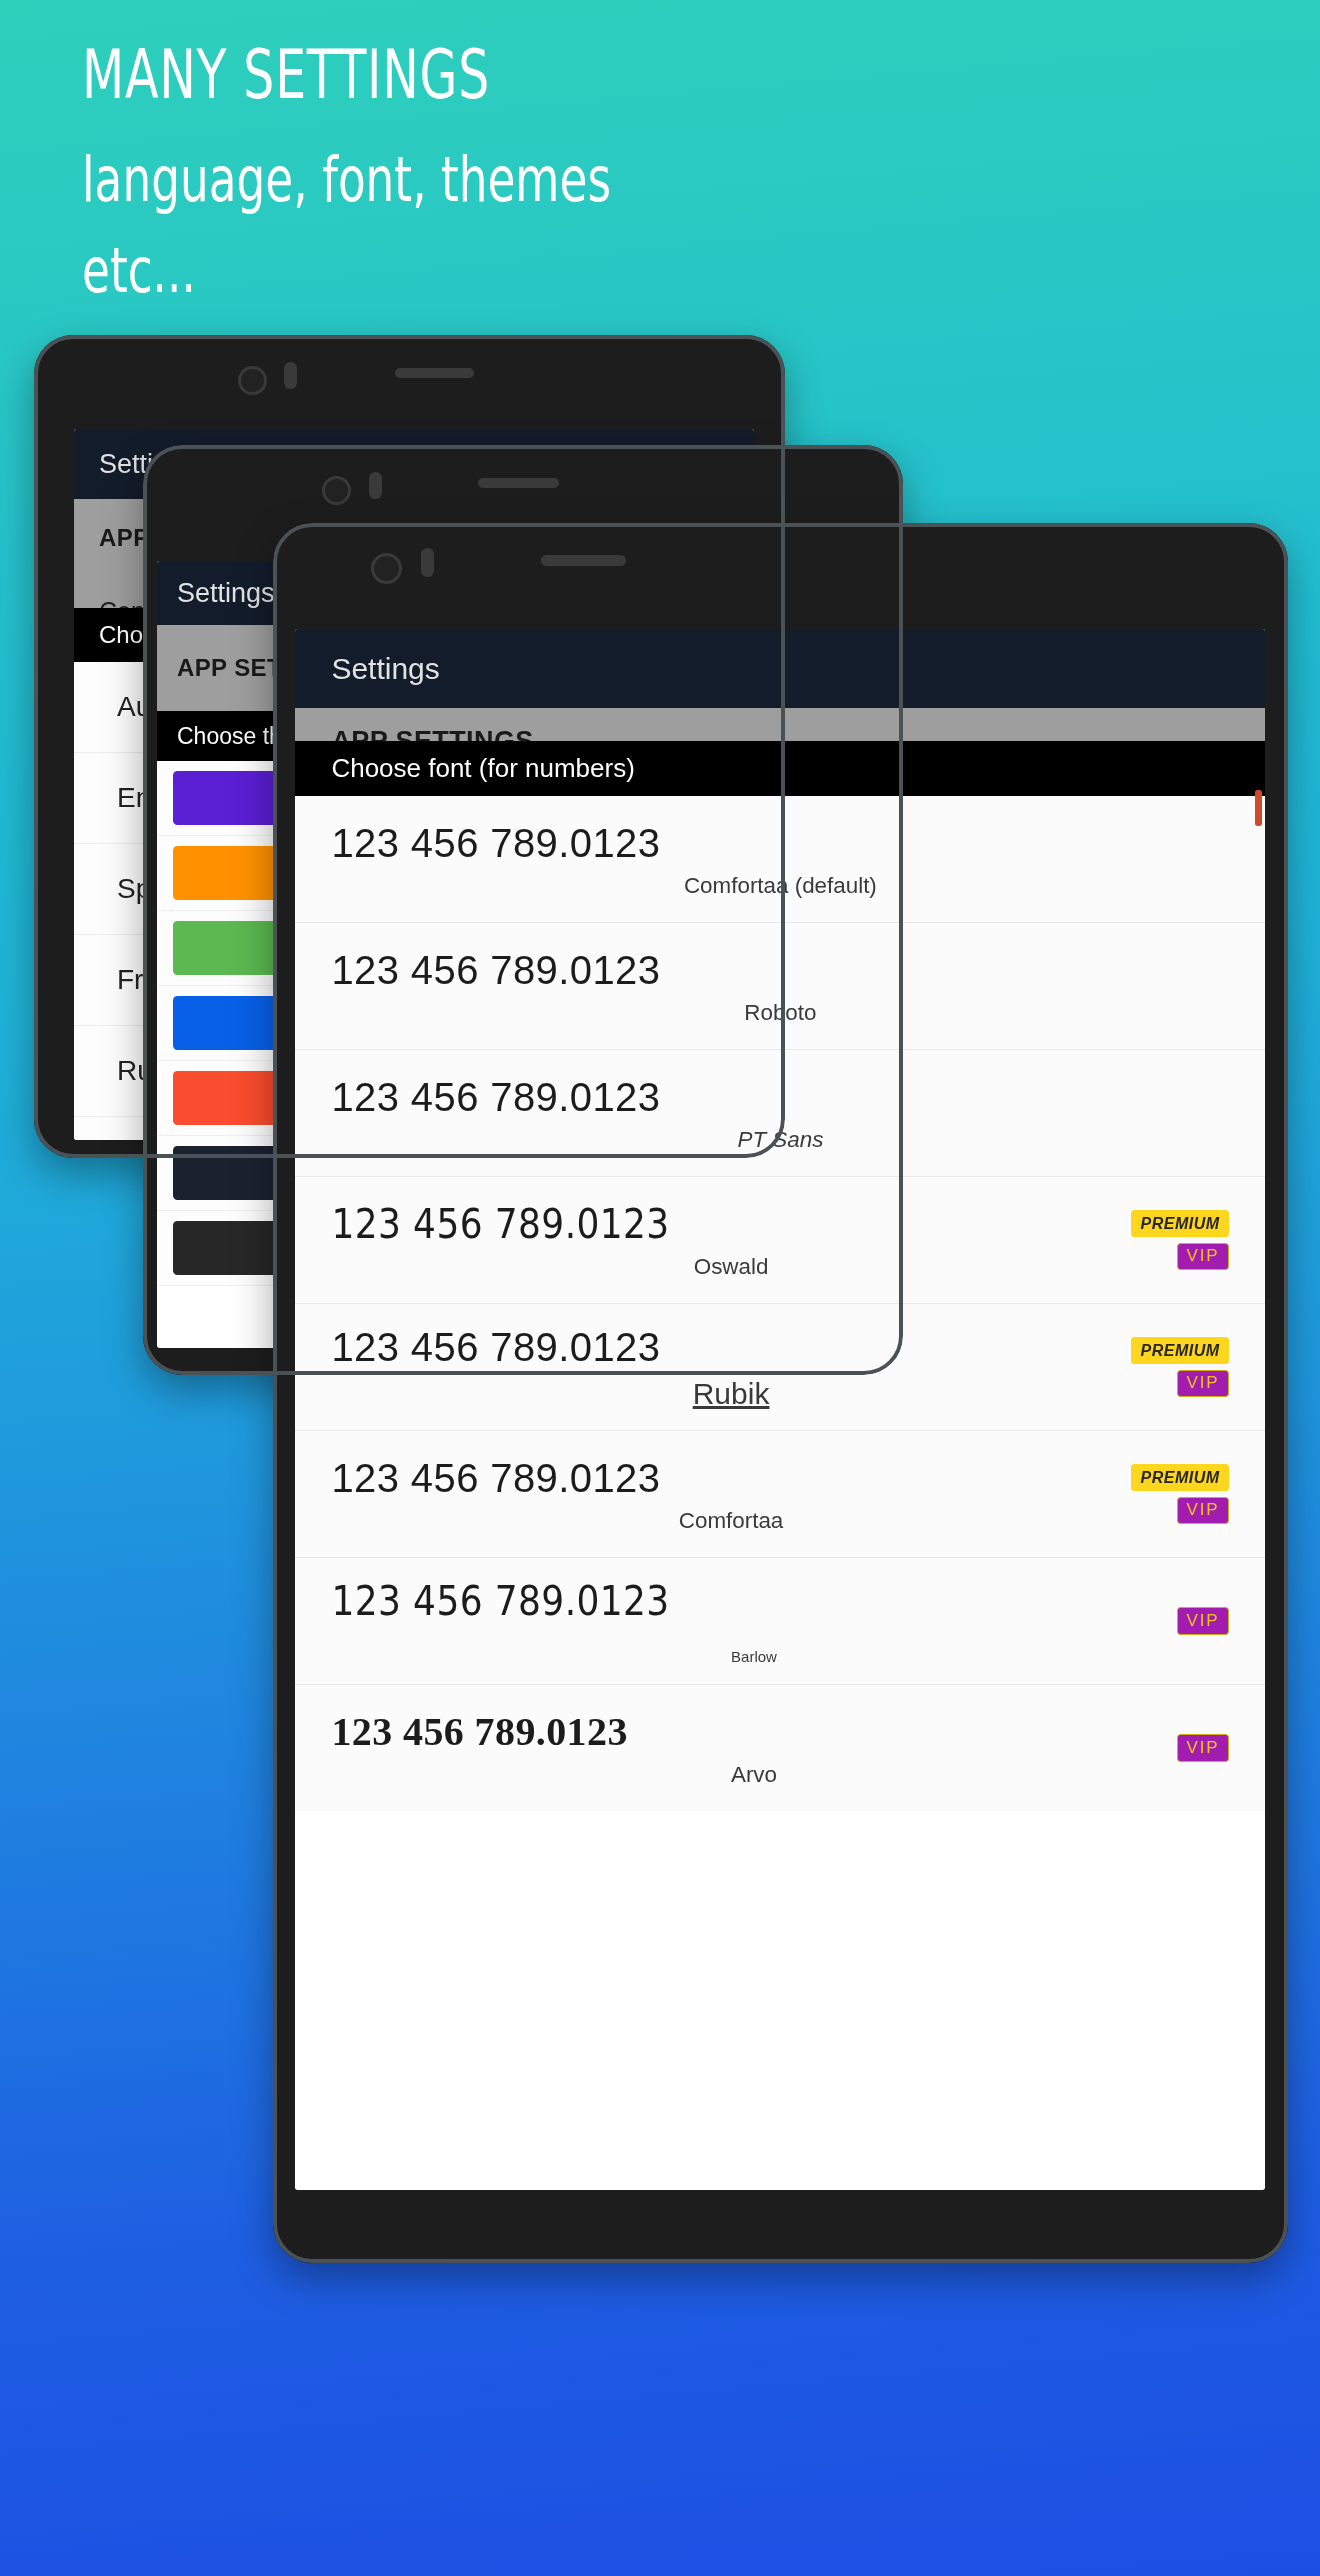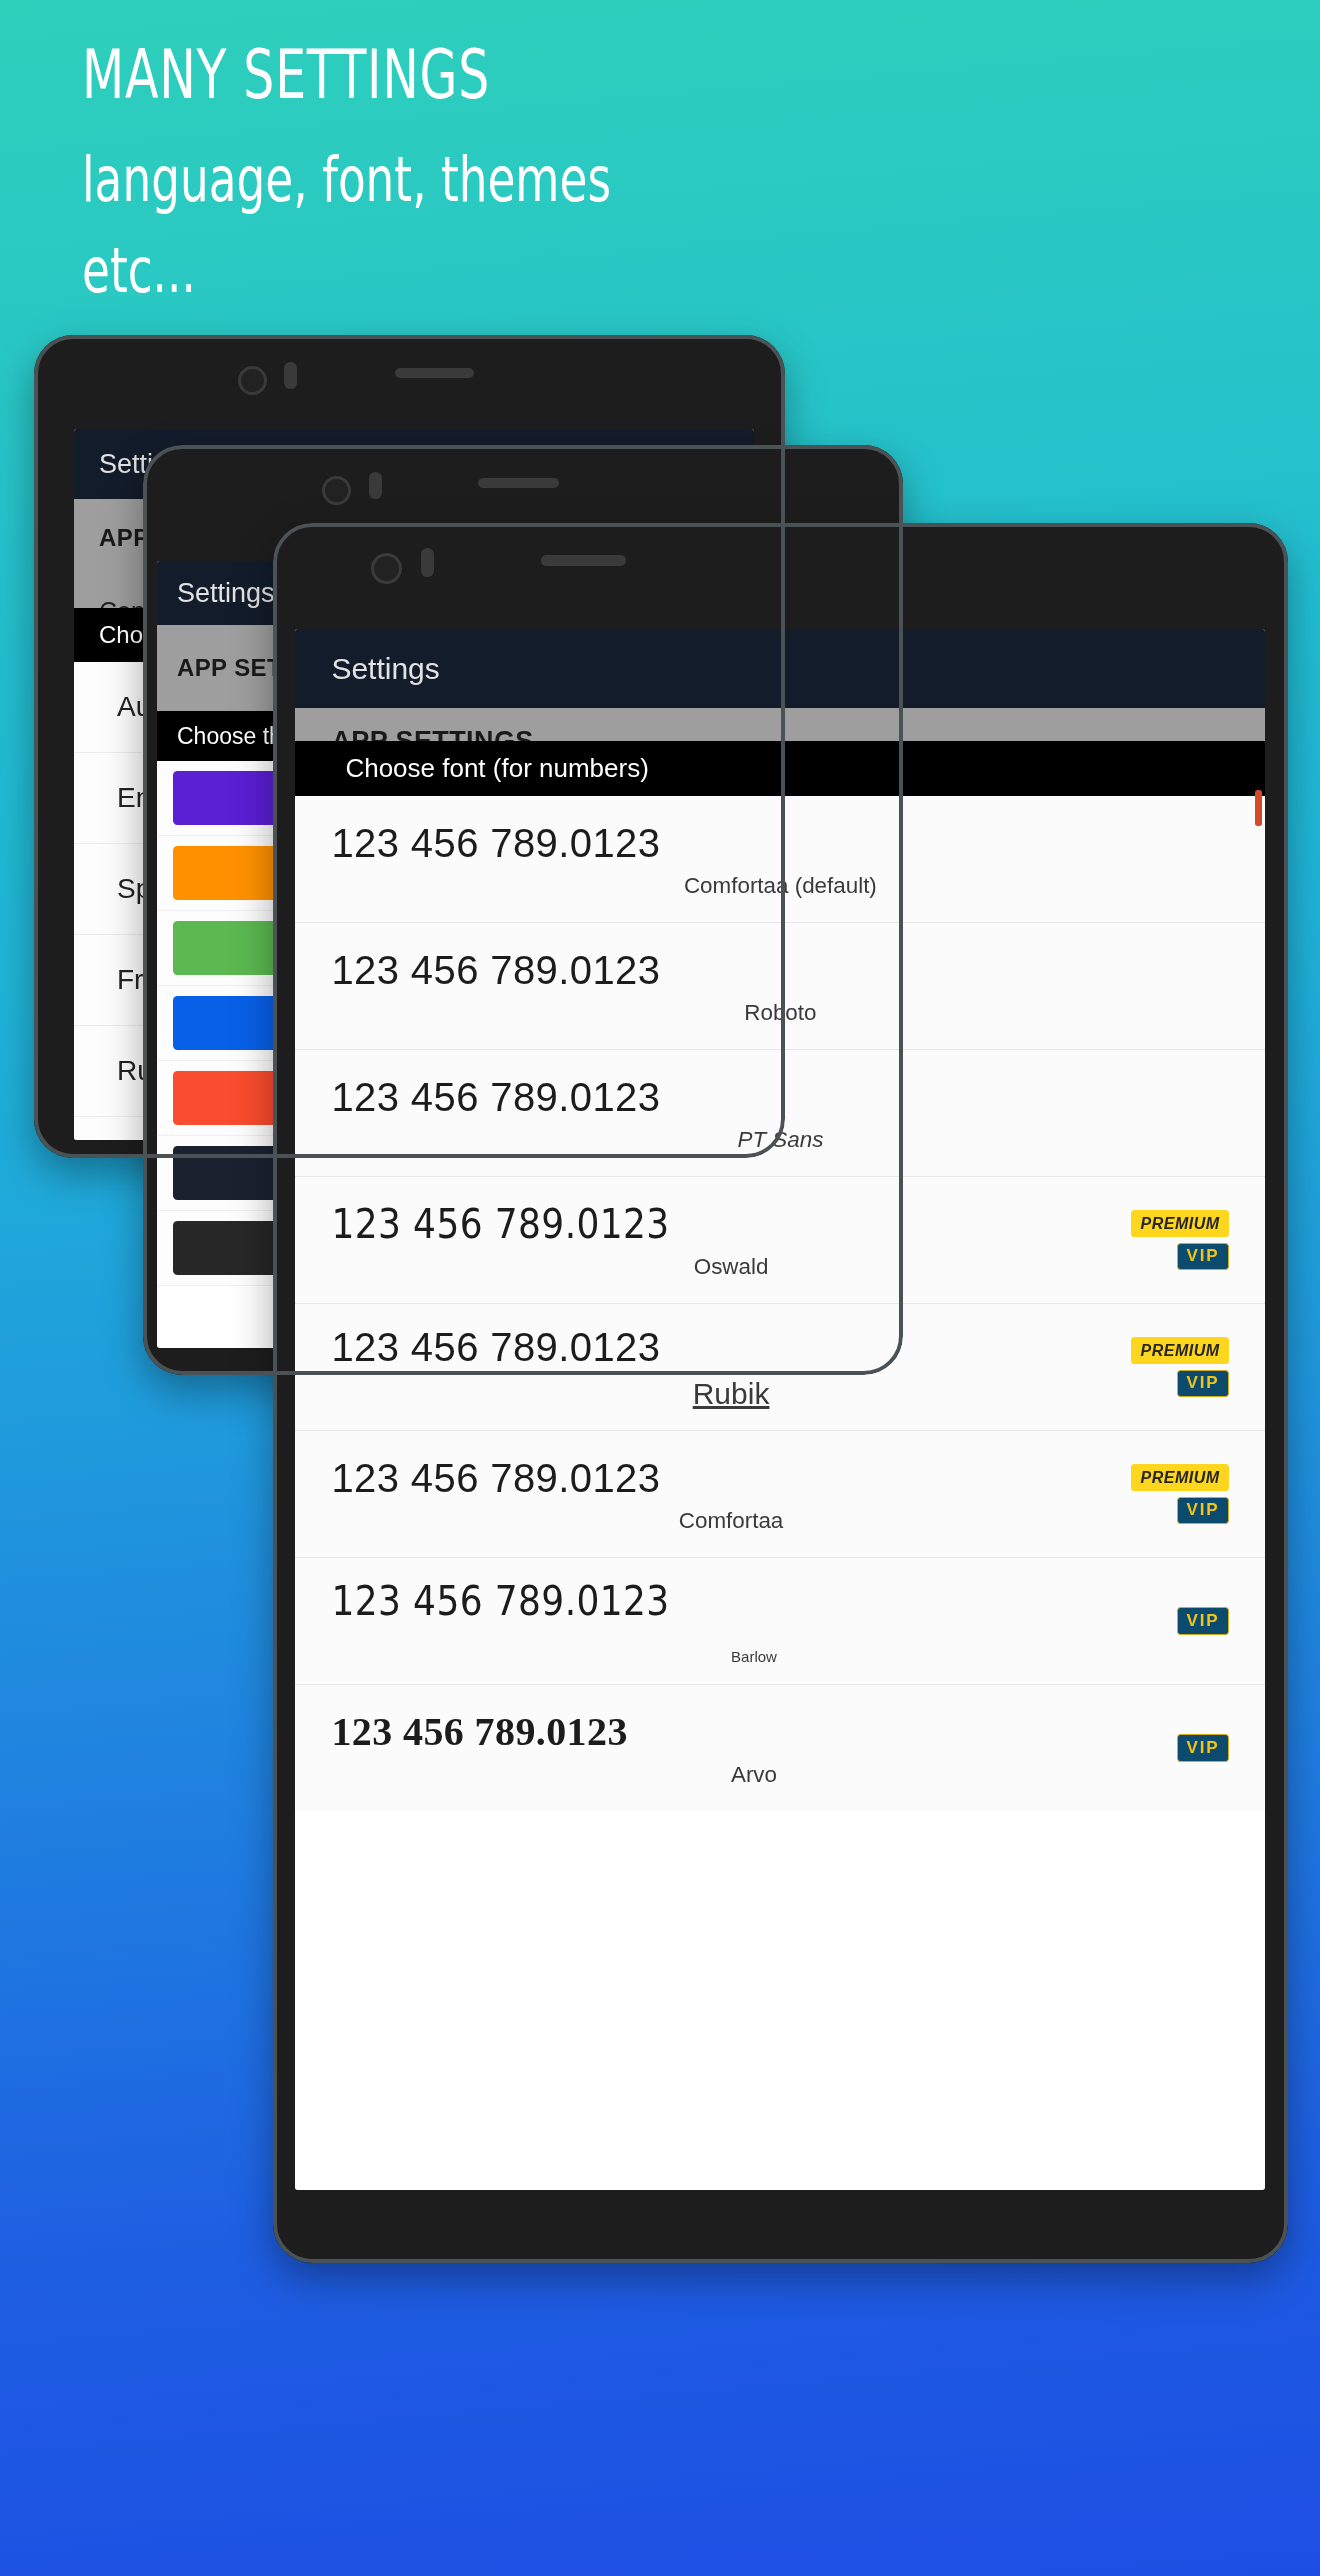--- a/index.html
+++ b/index.html
@@ -53,21 +53,21 @@
   .sw{border-radius:4.5px;}
 
   
   .f-row{display:flex;align-items:center;border-bottom:0.9px solid #e8e8e8;background:#fbfbfb;position:relative;}
   .f-left{flex:1;display:flex;flex-direction:column;justify-content:center;}
   .f-num{color:#1c1c1c;letter-spacing:0.4px;}
   .f-name{color:#3a3a3a;text-align:center;}
   .f-badges{display:flex;flex-direction:column;align-items:flex-end;gap:5.4px;}
   .badge-premium{background:#ffd61e;color:#262626;font-style:italic;font-weight:bold;
                  border-radius:3.6px;letter-spacing:0.5px;}
-  .badge-vip{background:#0c4a6e;color:#f0c419;font-weight:bold;border:1.8px solid #d6ac12;
+  .badge-vip{background:#a21caf;color:#f0c419;font-weight:normal;border:1.8px solid #d6ac12;
              border-radius:3.6px;letter-spacing:1.8px;text-align:right;}
 
   .scrollbar{position:absolute;background:#d14b2b;border-radius:2.7px;}
 </style>
 </head>
 <body>
 
 <div class="hero">
   <h1>MANY SETTINGS</h1>
   <h2 class="l2">language, font, themes</h2>
@@ -176,21 +176,21 @@
 
   <div class="screen" style="left:22.4px;top:106px;width:970px;height:1561px;border-radius:2.7px;">
     <div class="appbar" style="height:79px;padding-left:36px;font-size:30px;">
       <span>Settings</span>
     </div>
     <div class="sect" style="height:66px;padding-left:36px;font-size:27px;letter-spacing:0.4px;">
       <span>APP SETTINGS</span>
     </div>
 
     <div style="position:absolute;left:0;top:112px;width:970px;">
-      <div class="dlg-title" style="height:55px;padding-left:50px;font-size:26px;">
+      <div class="dlg-title" style="height:55px;padding-left:36px;font-size:26px;">
         <span>Choose font (for numbers)</span>
       </div>
       <div class="dlg-body">
 
         <div class="f-row" style="height:126px;padding:0 36px;">
           <div class="f-left">
             <div class="f-num" style="font-size:40px;line-height:48px;">123 456 789.0123</div>
             <div class="f-name" style="font-size:22.4px;margin-top:5.4px;">Comfortaa (default)</div>
           </div>
           <div class="f-badges"></div>

